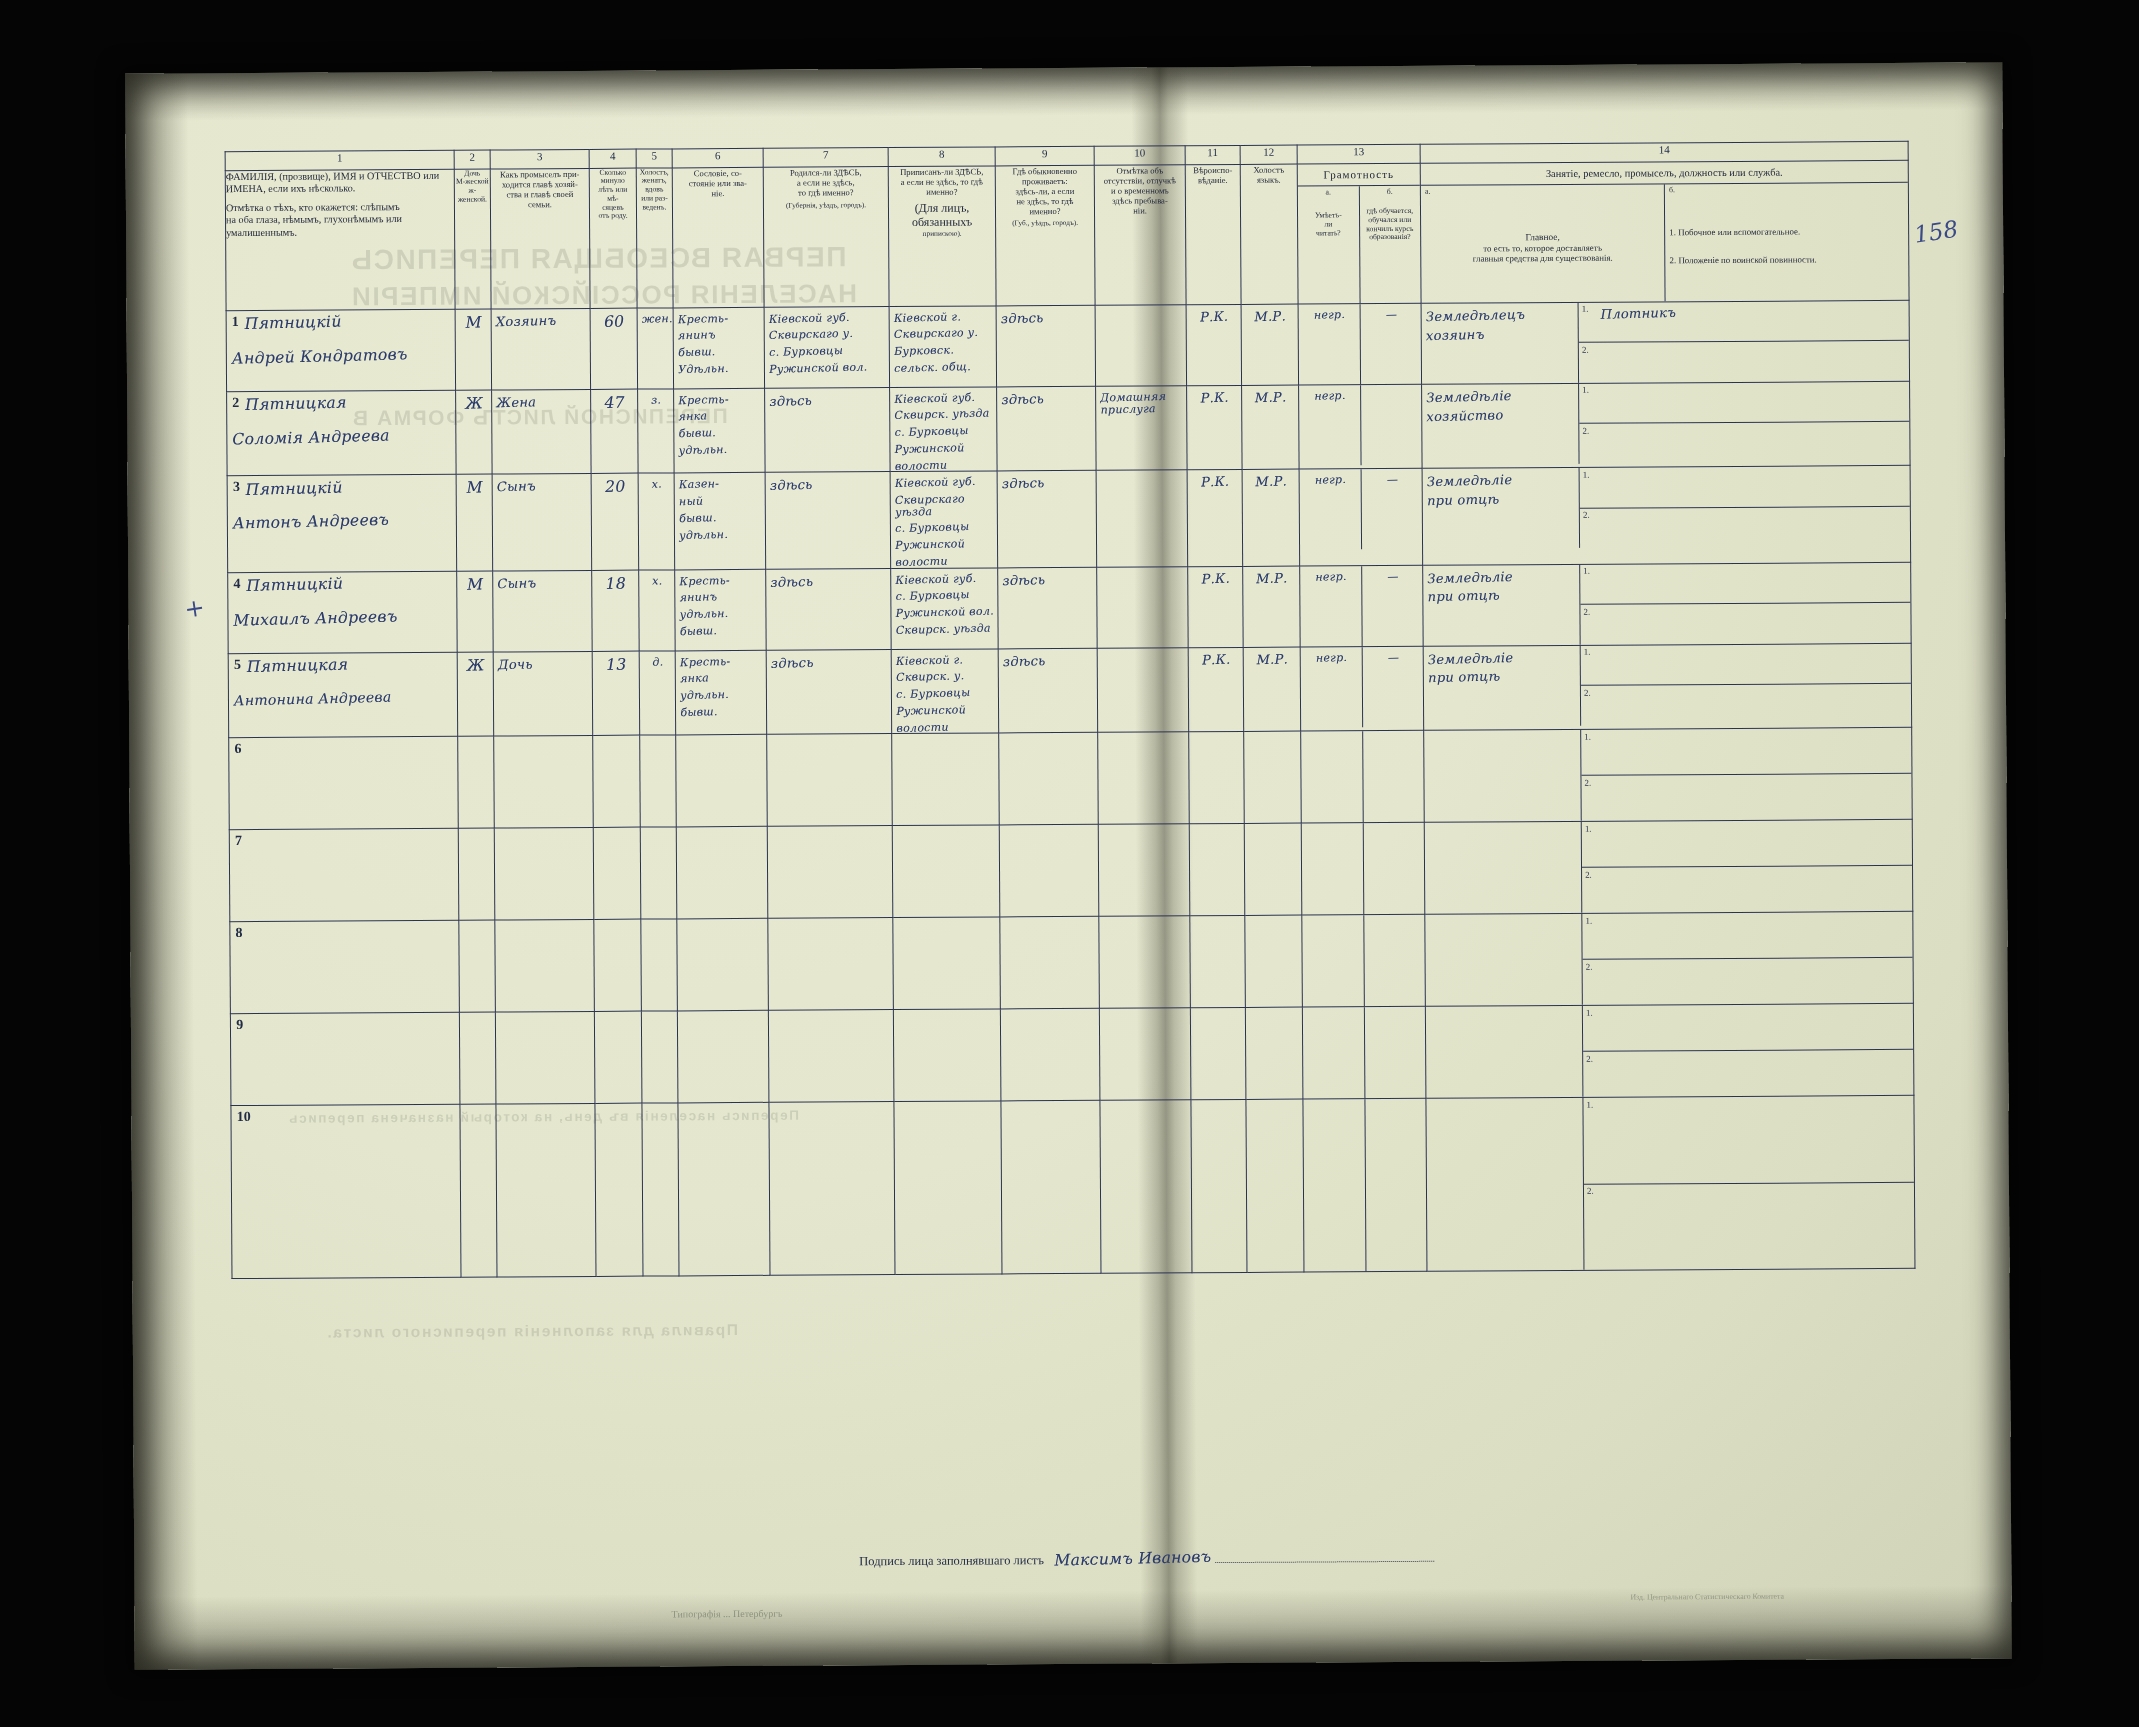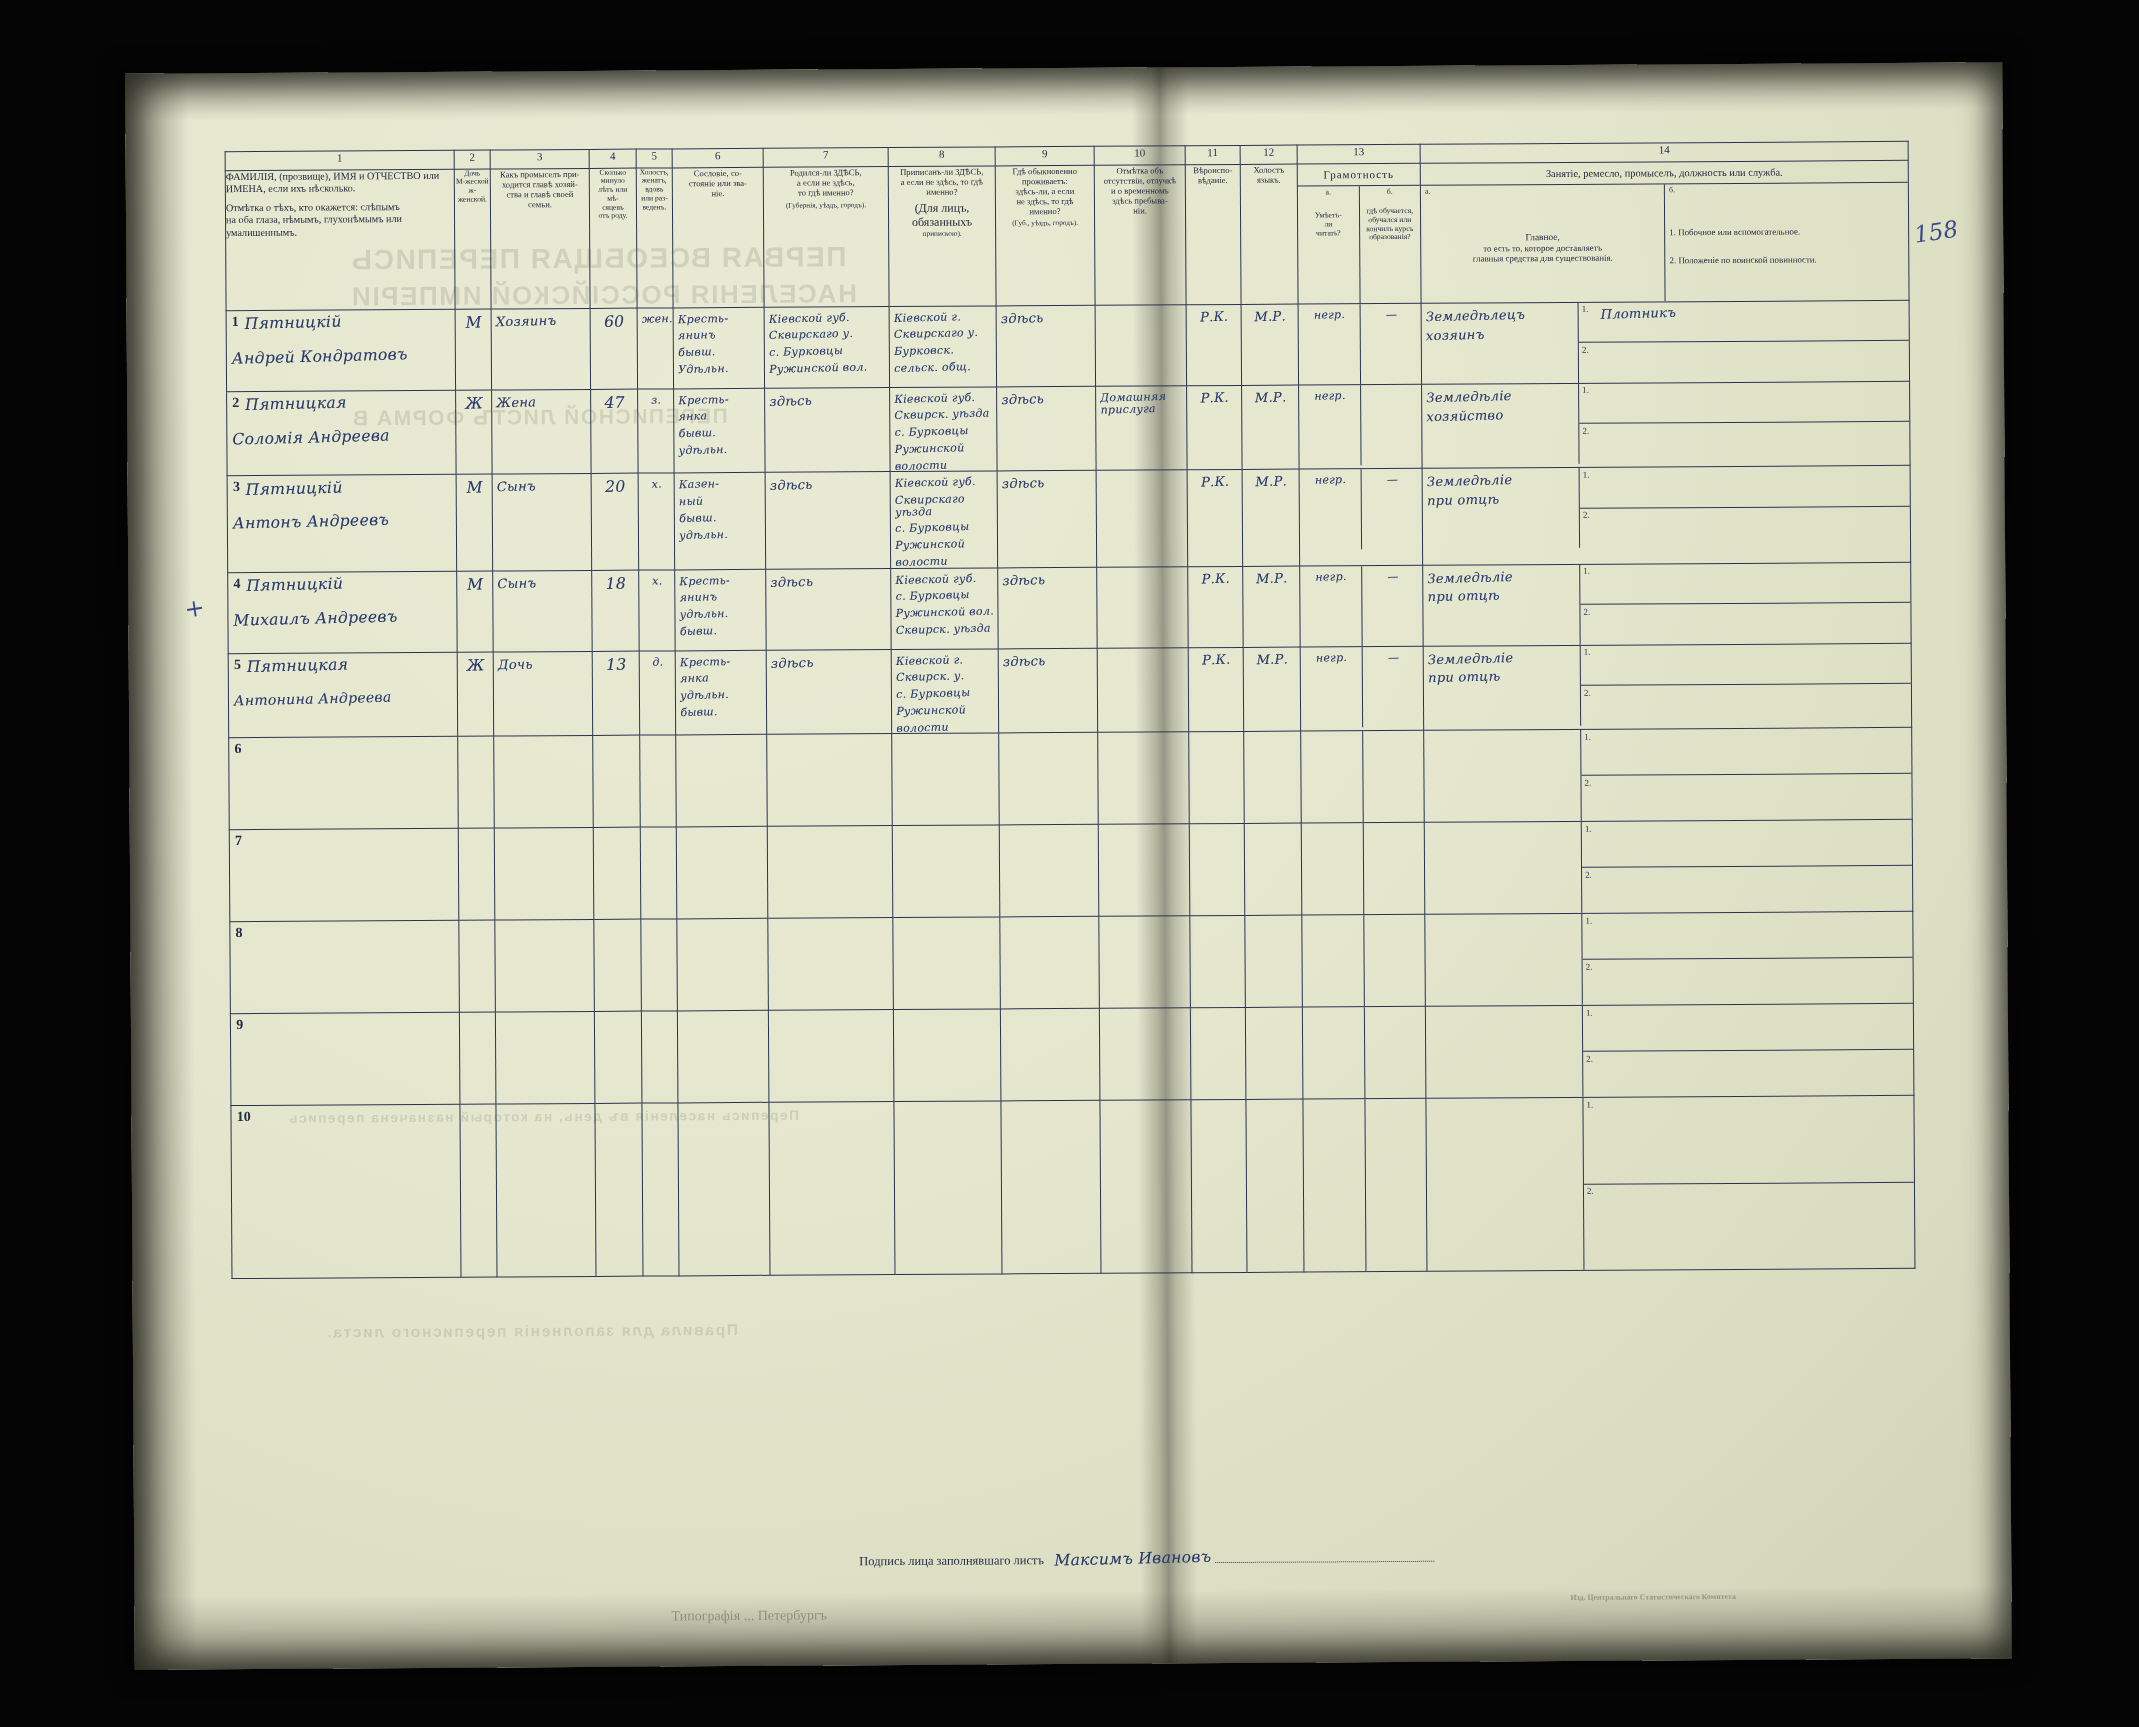--- a/index.html
+++ b/index.html
@@ -87,22 +87,22 @@
   #sigline .hw{display:inline-block;font-size:15.6px;margin-left:7.3px;}
   .dotline{display:inline-block;border-bottom:0.5px dotted #3a4258;width:219px;}
 
   #pagenum{
     position:absolute;left:1788px;top:156px;font-family:"DejaVu Serif",serif;
     font-style:italic;color:#3a4a86;font-size:23px;transform:rotate(-8deg);
   }
   .plus{position:absolute;left:56px;top:521px;font-size:24px;color:#3a4a86;
         font-family:"DejaVu Serif",serif;transform:rotate(-8deg);}
 
-  #bottomghost1{position:absolute;left:537px;top:1538px;font-size:14px;color:#4a5344;opacity:.45;}
-  #bottomghost2{position:absolute;left:1436px;top:1528px;font-size:7.8px;color:#4a5344;opacity:.45;font-weight:bold;}
+  #bottomghost1{position:absolute;left:537px;top:1538px;font-size:10px;color:#4a5344;opacity:.45;}
+  #bottomghost2{position:absolute;left:1496px;top:1528px;font-size:7.8px;color:#4a5344;opacity:.45;}
   #bottomghost3{position:absolute;left:292px;top:1377px;font-size:8.3px;color:#4a5344;opacity:.35;transform:scaleX(-1);}
 </style>
 </head>
 <body>
 
 <div id="scene">
   <div id="paper">
     <div id="edgeT"></div>
     <div id="edgeL"></div>
     <div id="edgeB"></div>

